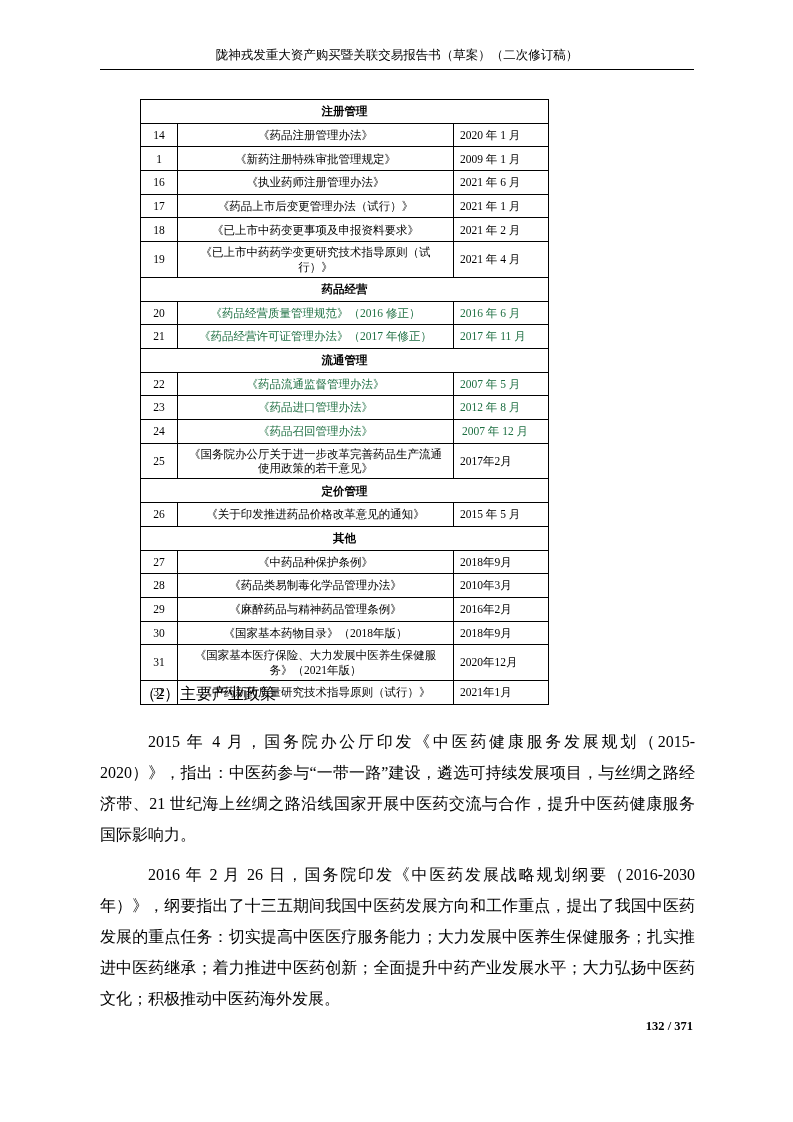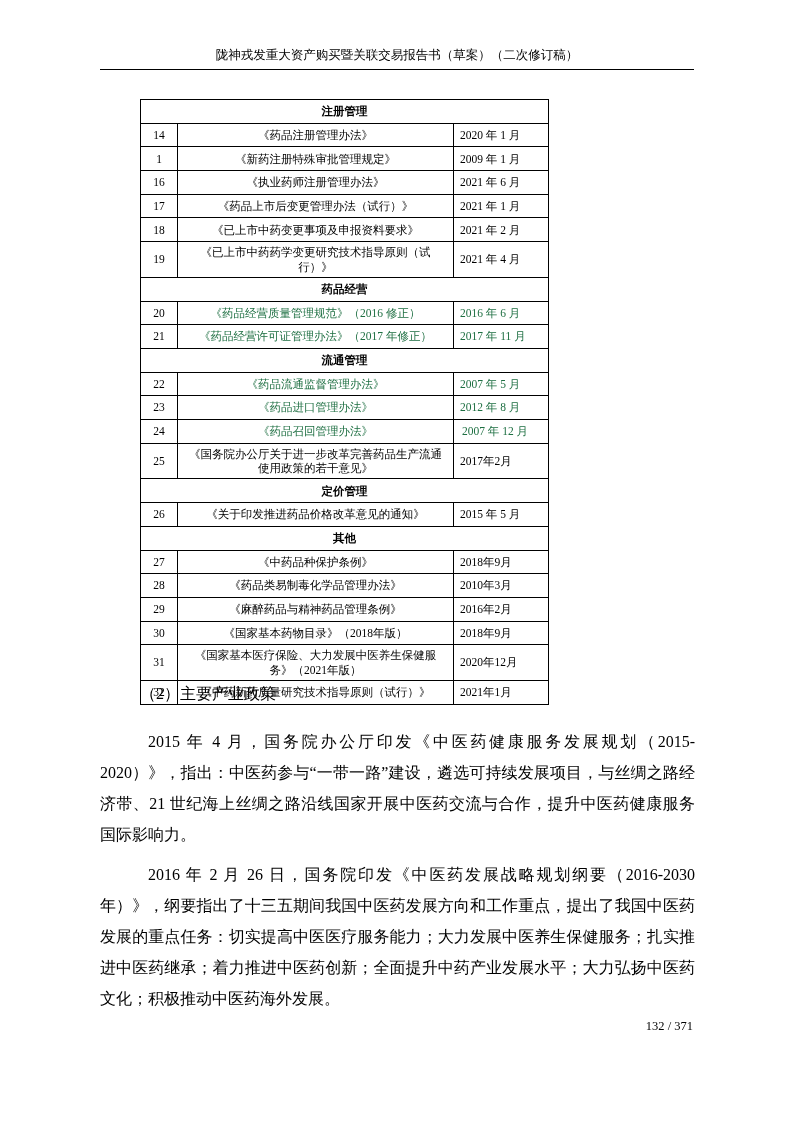--- a/index.html
+++ b/index.html
@@ -71,21 +71,21 @@
   }
   .body-text p.para {
     text-indent: 48px;
     margin: 0 0 9px 0;
   }
   .page-footer {
     position: absolute;
     right: 100px;
     top: 1019px;
     font-size: 12.5px;
-    font-weight: normal;
+    font-weight: bold;
   }
 </style>
 </head>
 <body>
 
 <div class="page">
 
   <header class="page-header">
     <span>陇神戎发</span>
     <span>重大资产购买暨关联交易报告书（草案）（二次修订稿）</span>

